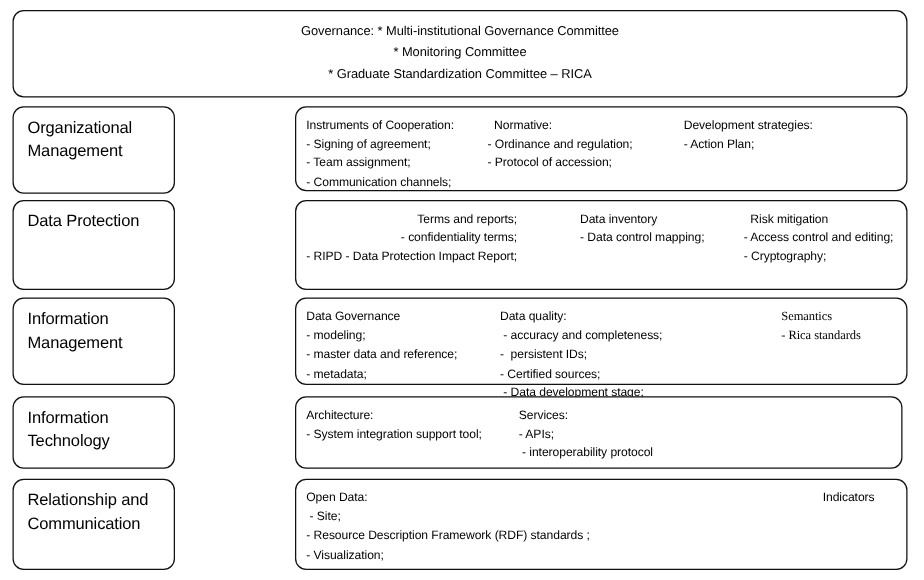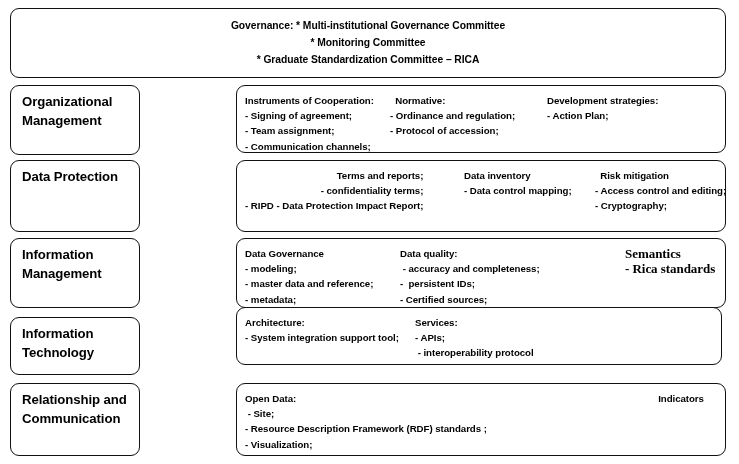--- a/index.html
+++ b/index.html
@@ -13,21 +13,20 @@
     position: relative;
     font-family: "Liberation Sans", sans-serif;
     color: #000000;
     overflow: hidden;
   }
   #canvas {
     position: absolute;
     left: 0; top: 0;
     width: 739px;
     height: 328px;
-    font-weight: bold;
   }
   .box {
     position: absolute;
     box-sizing: border-box;
     border: 1.6px solid #111111;
     border-radius: 9px;
     background: #ffffff;
   }
   
   #governance-box {
@@ -63,37 +62,37 @@
   #cat-relationship-communication{ top: 383px; height: 73px; }
 
   
   .content-box {
     left: 236px;
     width: 490px;
   }
   #content-organizational-management { top: 85px;  height: 68px; }
   #content-data-protection           { top: 160px; height: 72px; }
   #content-information-management    { top: 238px; height: 70px; }
-  #content-information-technology    { top: 307px; width: 486px; height: 58px; }
+  #content-information-technology    { top: 317px; width: 486px; height: 58px; }
   #content-relationship-communication{ top: 383px; height: 73px; }
 
   .col {
     position: absolute;
     top: 7px;
   }
   .col-line {
     font-size: 9.7px;
     line-height: 15.2px;
     letter-spacing: -0.05px;
     white-space: pre;
   }
   .col-line.head { }
   .col-line.serif {
     font-family: "Liberation Serif", serif;
-    font-size: 13px;
+    font-size: 10px;
   }
 </style>
 </head>
 <body>
 
 <div id="canvas">
 
   <div class="box" id="governance-box">
     <div class="gov-line">Governance: * Multi-institutional Governance Committee</div>
     <div class="gov-line">* Monitoring Committee</div>

